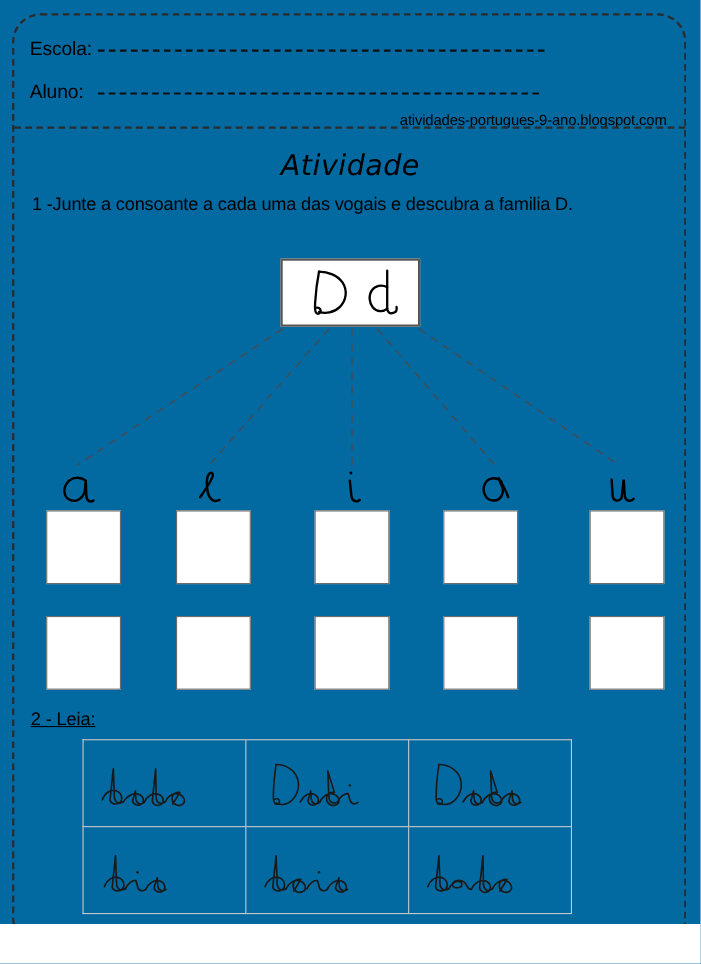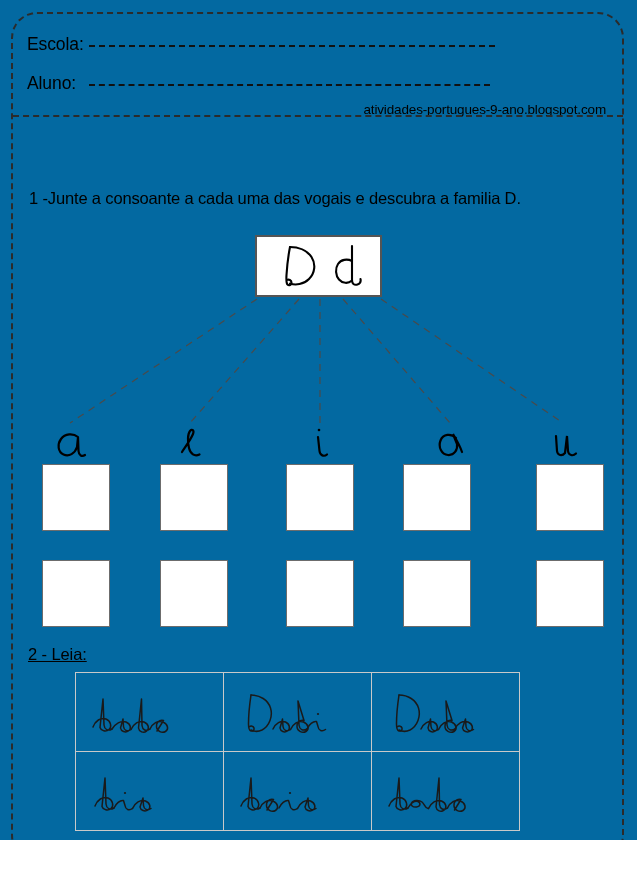--- a/index.html
+++ b/index.html
@@ -90,21 +90,21 @@
     font-size: 26px;
     font-weight: 400;
     font-style: italic;
     letter-spacing: 0.4px;
   }
 
   
   #instruction-1 {
     position: absolute;
     left: 29px;
-    top: 189px;
+    top: 177px;
     width: 590px;
     font-size: 16.5px;
     letter-spacing: -0.15px;
     white-space: nowrap;
   }
 
   
   #consonant-box {
     position: absolute;
     left: 255px;
@@ -200,20 +200,21 @@
     <div class="hdr-row" id="aluno-row">
       <span class="hdr-label">Aluno:</span>
       <span class="hdr-rule" id="aluno-rule"></span>
     </div>
 
     <div id="blog-credit">atividades-portugues-9-ano.blogspot.com</div>
   </div>
 
   <div id="header-divider"></div>
 
+  <div id="activity-title">Atividade</div>
 
   <div id="instruction-1">1 -Junte a consoante a cada uma das vogais e descubra a familia D.</div>
 
   <svg id="connectors" viewBox="0 0 637 876">
     <g stroke="#4a4a4a" stroke-width="1.2" stroke-dasharray="7,6" fill="none">
       <line x1="257" y1="299" x2="70" y2="423"></line>
       <line x1="299" y1="299" x2="190" y2="423"></line>
       <line x1="320" y1="299" x2="320" y2="423"></line>
       <line x1="343" y1="299" x2="450" y2="423"></line>
       <line x1="381" y1="299" x2="563" y2="423"></line>

